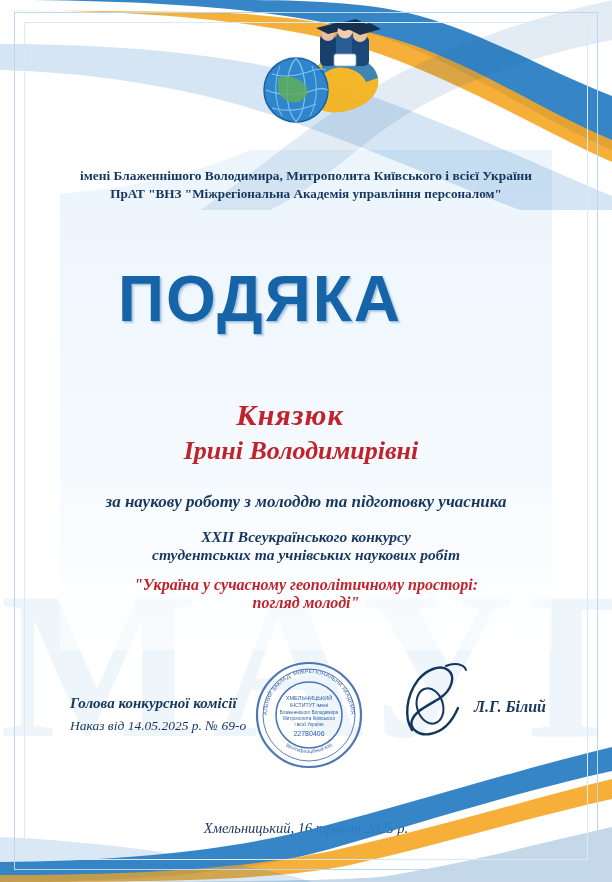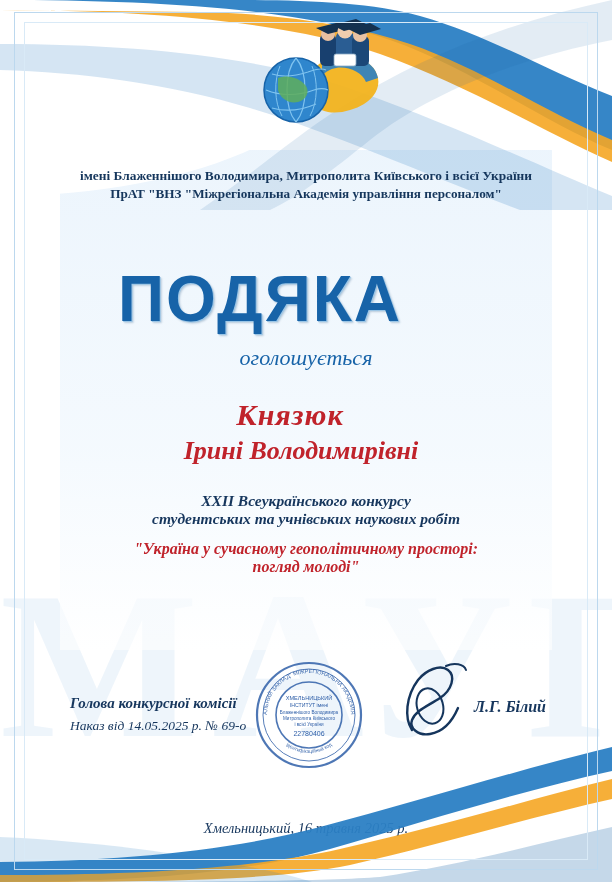--- a/index.html
+++ b/index.html
@@ -311,28 +311,28 @@
       <rect x="98" y="38" width="22" height="12" rx="2" fill="#ffffff" stroke="#8aa9c4" stroke-width="0.8"></rect>
     </g>
   </svg>
 
   <div class="header">
     <div class="line2">імені Блаженнішого Володимира, Митрополита Київського і всієї України</div>
     <div class="line3">ПрАТ "ВНЗ "Міжрегіональна Академія управління персоналом"</div>
   </div>
 
   <div class="title">ПОДЯКА</div>
-  <div class="subtitle">оголошується</div>
 
   <div class="recipient">
     <div class="surname">Князюк</div>
     <div class="given">Ірині Володимирівні</div>
   </div>
 
   <div class="body-text">
+    <div class="reason">за наукову роботу з молоддю та підготовку учасника</div>
     <div class="contest1">XXІІ Всеукраїнського конкурсу</div>
     <div class="contest2">студентських та учнівських наукових  робіт</div>
     <div class="work1">"Україна у сучасному геополітичному просторі:</div>
     <div class="work2">погляд молоді"</div>
   </div>
 
   <div class="sign-left">
     <div class="role">Голова конкурсної комісії</div>
     <div class="order">Наказ від 14.05.2025 р. № 69-о</div>
   </div>

